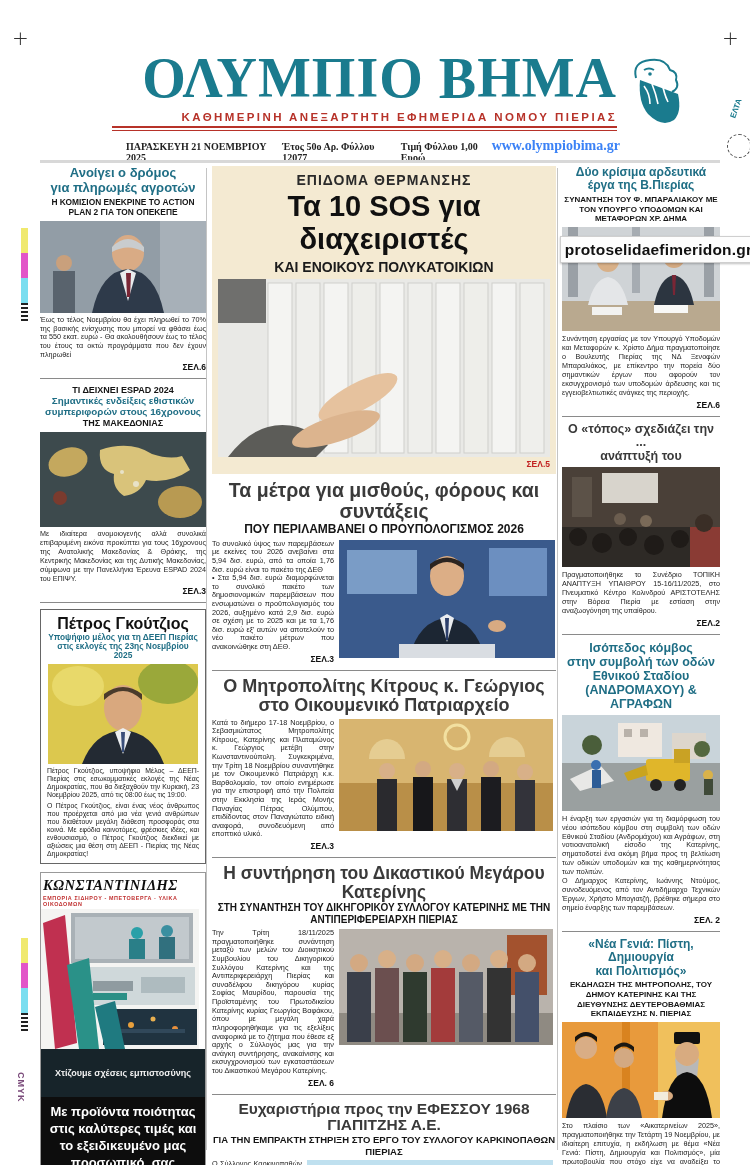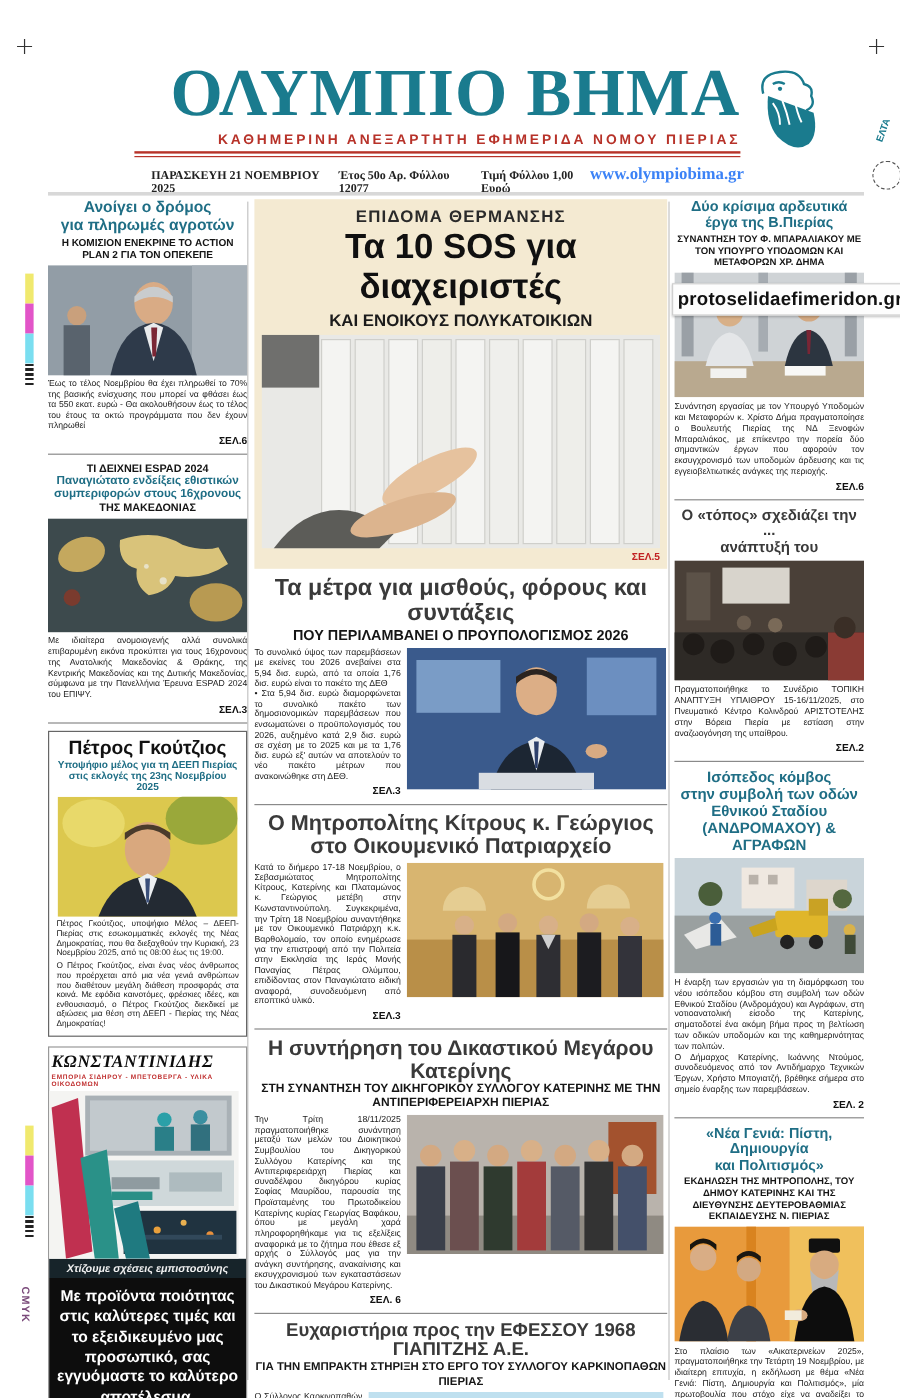--- a/index.html
+++ b/index.html
@@ -54,22 +54,22 @@
   .gbox{border:1.5px solid #666;padding:5px 6px;margin-top:2px;}
   .gbox-title{font-size:16px;color:#111;font-weight:bold;text-align:center;}
   .gbox-sub{font-size:8.4px;}
   .gbox .body{font-size:6.9px;line-height:1.16;margin-top:3px;}
   
   .ad{border:1px solid #999;margin-top:8px;}
   .ad-head{text-align:left;padding:4px 2px 2px;}
   .ad-brand{font-family:"Liberation Serif",serif;font-style:italic;font-weight:bold;
             font-size:14.5px;letter-spacing:.5px;color:#0d0d0d;}
   .ad-brandsub{font-size:5.4px;color:#c03030;font-weight:bold;letter-spacing:.6px;margin-top:1px;}
-  .ad-slogan{background:#17242a;color:#f2f2f2;font-style:italic;font-weight:bold;
-             font-size:9px;text-align:center;padding:3px 0;}
+  .ad-slogan{background:#17242a;color:#f2f2f2;font-weight:bold;
+             font-size:9px;text-align:center;padding:19px 0;}
   .ad-foot{background:#0d0d0d;color:#fff;text-align:center;padding:7px 6px 9px;}
   .ad-text{font-size:13px;font-weight:bold;line-height:1.3;}
   .ad-phone{font-size:12.5px;font-weight:bold;margin-top:6px;}
   .ad-email{font-size:12px;font-weight:bold;margin-top:3px;}
   
   .lead{background:#f4ead2;padding:6px 6px 5px;text-align:center;}
   .lead-kick{font-size:14px;letter-spacing:1px;color:#2a2a2a;font-weight:bold;}
   .lead-title{font-size:29px;color:#101010;font-weight:bold;margin-top:2px;}
   .lead-sub{font-size:14px;color:#1b1b1b;font-weight:bold;margin-top:3px;}
   .cc2-title{font-size:19.5px;margin-top:6px;}
@@ -160,21 +160,21 @@
         <path d="M80,52 l8,-4 l8,4 l-8,28 z" fill="#e9ebed"></path>
         <path d="M86,52 l5,0 l-1,24 l-3,0 z" fill="#7a2635"></path>
       </svg>
       <div class="cap" style="margin-top:3px;">Έως το τέλος Νοεμβρίου θα έχει πληρωθεί το 70% της βασικής ενίσχυσης που μπορεί να φθάσει έως τα 550 εκατ. ευρώ - Θα ακολουθήσουν έως το τέλος του έτους τα οκτώ προγράμματα που δεν έχουν πληρωθεί</div>
       <div class="pageref">ΣΕΛ.6</div>
     </div>
     <div class="hdiv"></div>
 
     <div>
       <div class="kick lc2-kick">ΤΙ ΔΕΙΧΝΕΙ  ESPAD 2024</div>
-      <div class="h-teal lc2-title">Παναγιώτατο ενδείξεις εθιστικών συμπεριφορών στους 16χρονους</div>
+      <div class="h-teal lc2-title">Σημαντικές ενδείξεις εθιστικών συμπεριφορών στους 16χρονους</div>
       <div class="kick lc2-kick">ΤΗΣ ΜΑΚΕΔΟΝΙΑΣ</div>
       <svg width="166" height="95" style="margin-top:3px;" viewBox="0 0 166 95">
         <rect width="166" height="95" fill="#3d4a4d"></rect>
         <path d="M60,18 q30,-10 52,4 q18,6 30,2 l8,14 q-20,14 -44,10 q-6,14 -22,16 q-12,-8 -10,-22 q-16,-4 -14,-24z" fill="#d9c37a"></path>
         <ellipse cx="28" cy="30" rx="20" ry="14" fill="#c4a85e" transform="rotate(-18 28 30)"></ellipse>
         <ellipse cx="140" cy="70" rx="22" ry="16" fill="#b89a52"></ellipse>
         <circle cx="20" cy="66" r="7" fill="#7a3b2e"></circle>
         <circle cx="96" cy="52" r="3" fill="#e8e2c8"></circle>
           <circle cx="82" cy="40" r="2" fill="#e8e2c8"></circle>
       </svg>

